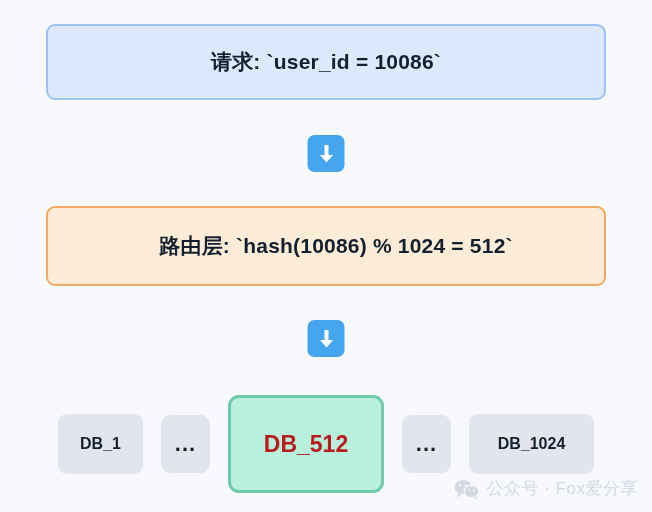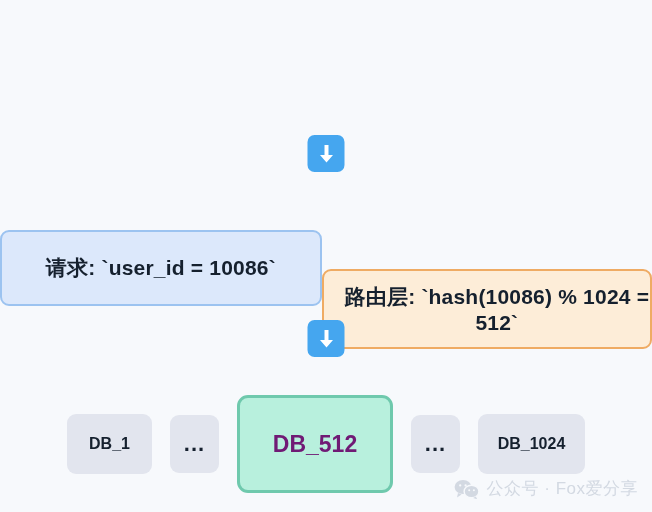--- a/index.html
+++ b/index.html
@@ -13,20 +13,21 @@
     font-family: "Liberation Sans", "DejaVu Sans", sans-serif;
     overflow: hidden;
     position: relative;
   }
 
   #diagram {
     position: relative;
     width: 652px;
     height: 512px;
     display: flex;
+    flex-direction: column;
     align-items: center;
   }
 
   
   .stage-box {
     box-sizing: border-box;
     width: 560px;
     display: flex;
     align-items: center;
     justify-content: center;
@@ -95,29 +96,29 @@
     color: #15202e;
     font-weight: bold;
     font-size: 16px;
     height: 60px;
     border: 2px solid transparent;
   }
 
   .shard-db1     { width: 85px;  margin-right: 18px; }
   .shard-dots    { width: 49px;  height: 58px; margin-right: 18px; font-size: 22px; letter-spacing: 1px; }
   .shard-dots-2  { width: 49px;  height: 58px; margin-left: 18px; margin-right: 18px; font-size: 22px; letter-spacing: 1px; }
-  .shard-db1024  { width: 107px; }
+  .shard-db1024  { width: 125px; }
 
   .shard-active {
     width: 156px;
     height: 98px;
     background: #b8f0dd;
     border: 3px solid #6fc9ad;
     border-radius: 11px;
-    color: #701a75;
+    color: #b91c1c;
     font-size: 23px;
   }
 
   
   .watermark {
     position: absolute;
     right: 14px;
     bottom: 12px;
     display: flex;
     align-items: center;

